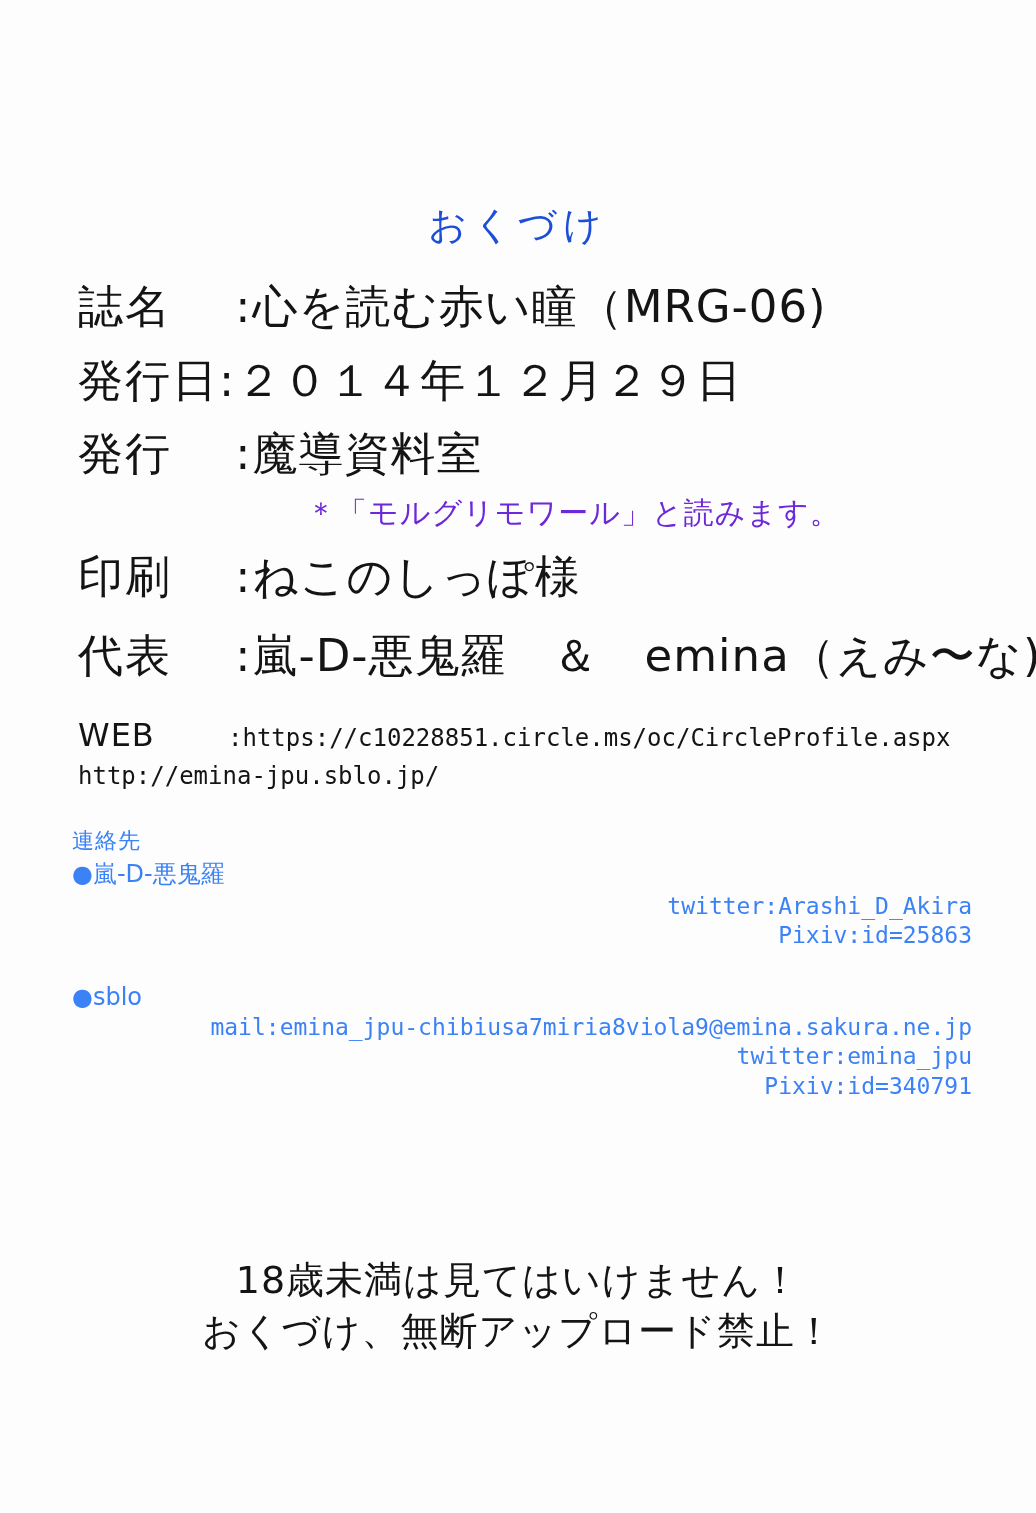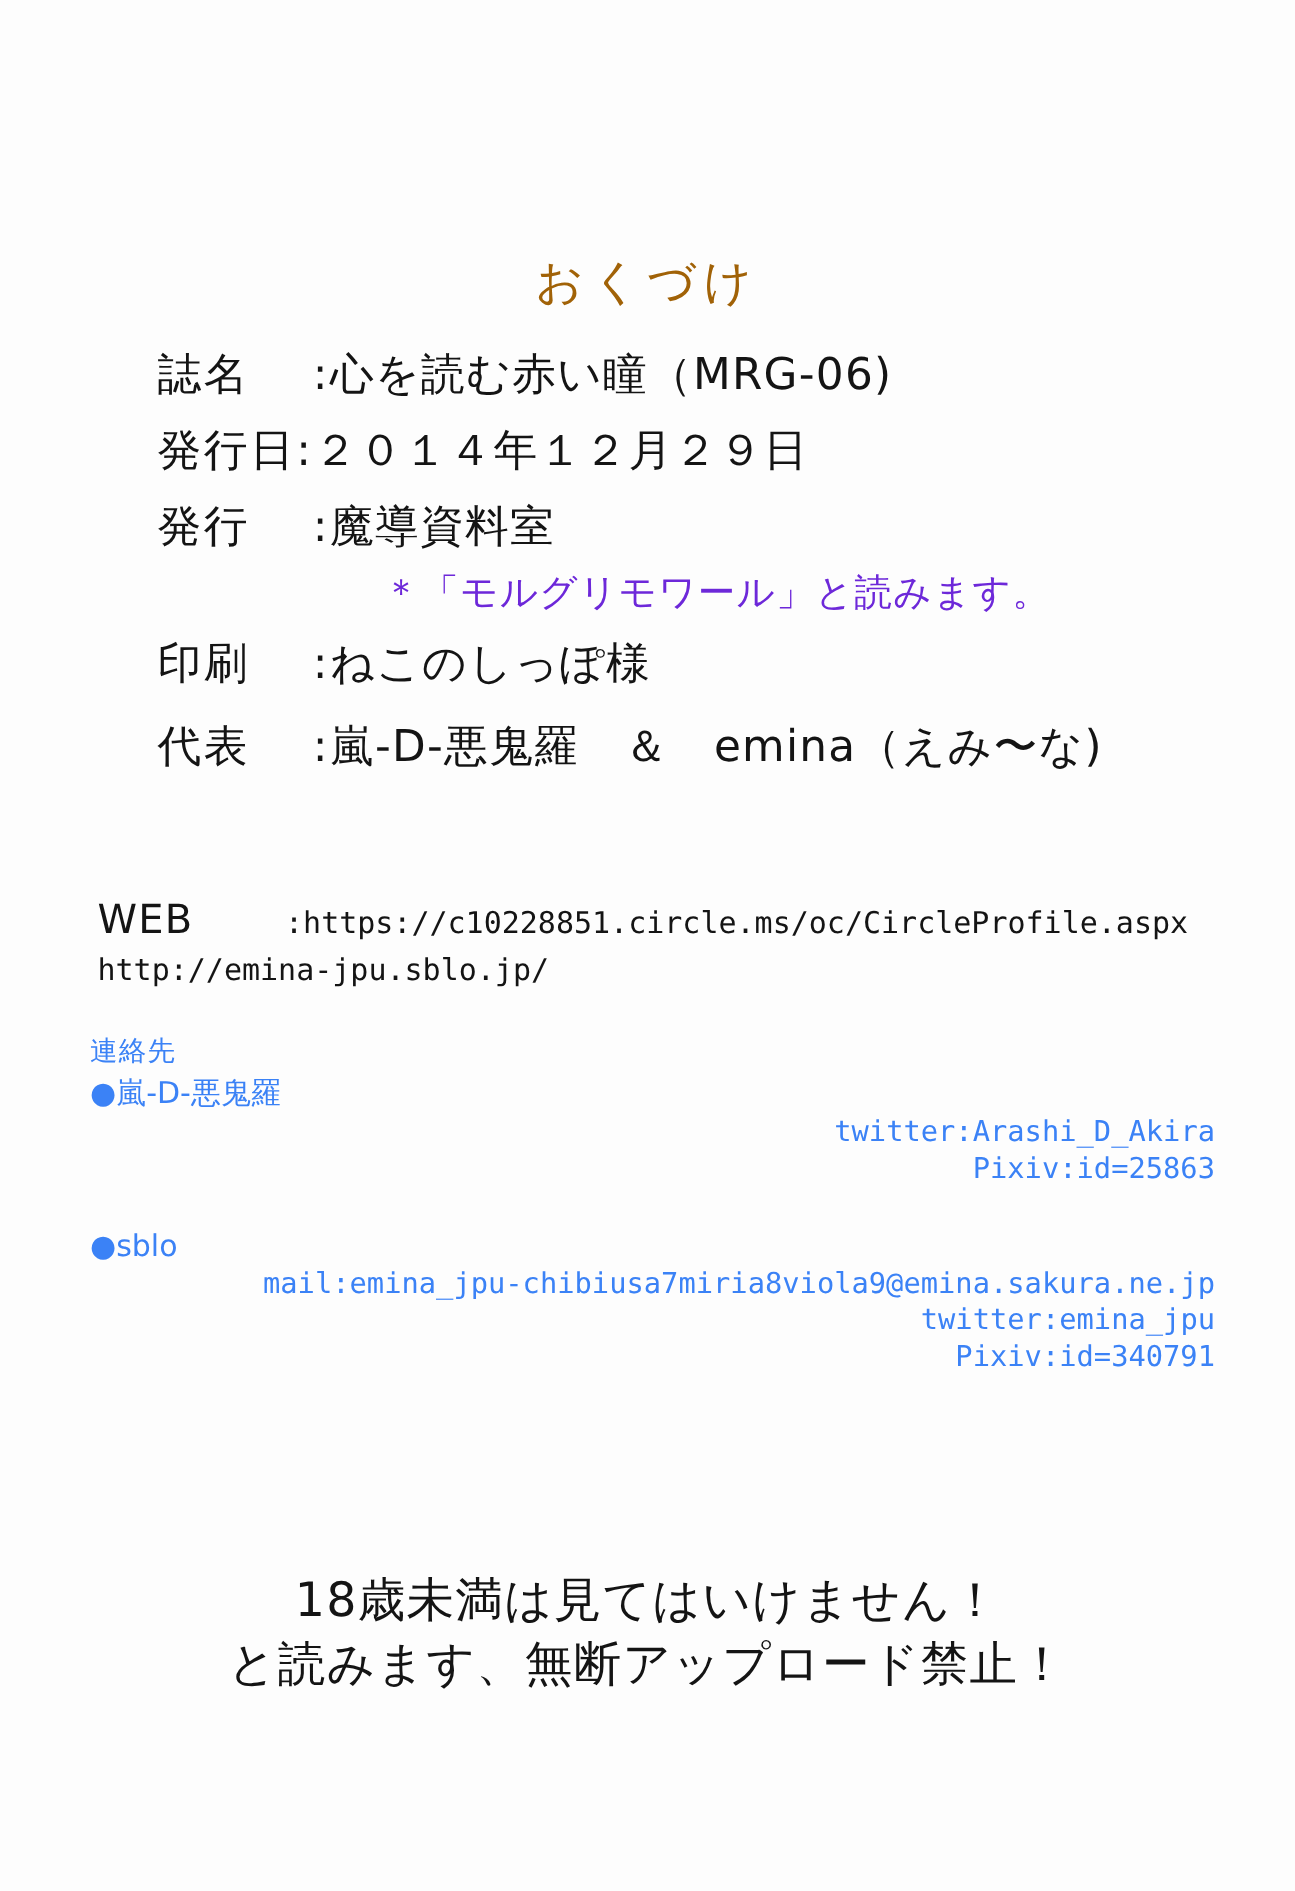--- a/index.html
+++ b/index.html
@@ -23,38 +23,37 @@
 
   .colophon-title {
     position: absolute;
     top: 200px;
     left: 0;
     width: 100%;
     text-align: center;
     font-size: 38px;
     letter-spacing: 6px;
     font-family: Liberation Sans, sans-serif;
-    color: #a16207;
+    color: #1d4ed8;
   }
 
   .fields {
     position: absolute;
     top: 278px;
     left: 78px;
     width: 880px;
   }
 
   .field-row {
     display: flex;
     align-items: baseline;
     margin-bottom: 16px;
-    font-size: 35px;
+    font-size: 45px;
     line-height: 1.28;
     color: #141414;
-    margin-left: 48px;
   }
   .field-label {
     white-space: pre;
     letter-spacing: 2px;
   }
   .field-value {
     white-space: pre;
     letter-spacing: 1px;
   }
 
@@ -201,16 +200,16 @@
         <span>●</span><span>sblo</span>
       </div>
       <div class="contact-detail">mail:emina_jpu-chibiusa7miria8viola9@emina.sakura.ne.jp</div>
       <div class="contact-detail">twitter:emina_jpu</div>
       <div class="contact-detail">Pixiv:id=340791</div>
     </div>
   </div>
 
   <div class="warning">
     <div>18歳未満は見てはいけません！</div>
-    <div>と読みます、無断アップロード禁止！</div>
+    <div>おくづけ、無断アップロード禁止！</div>
   </div>
 
 </div>
 
 </body></html>

